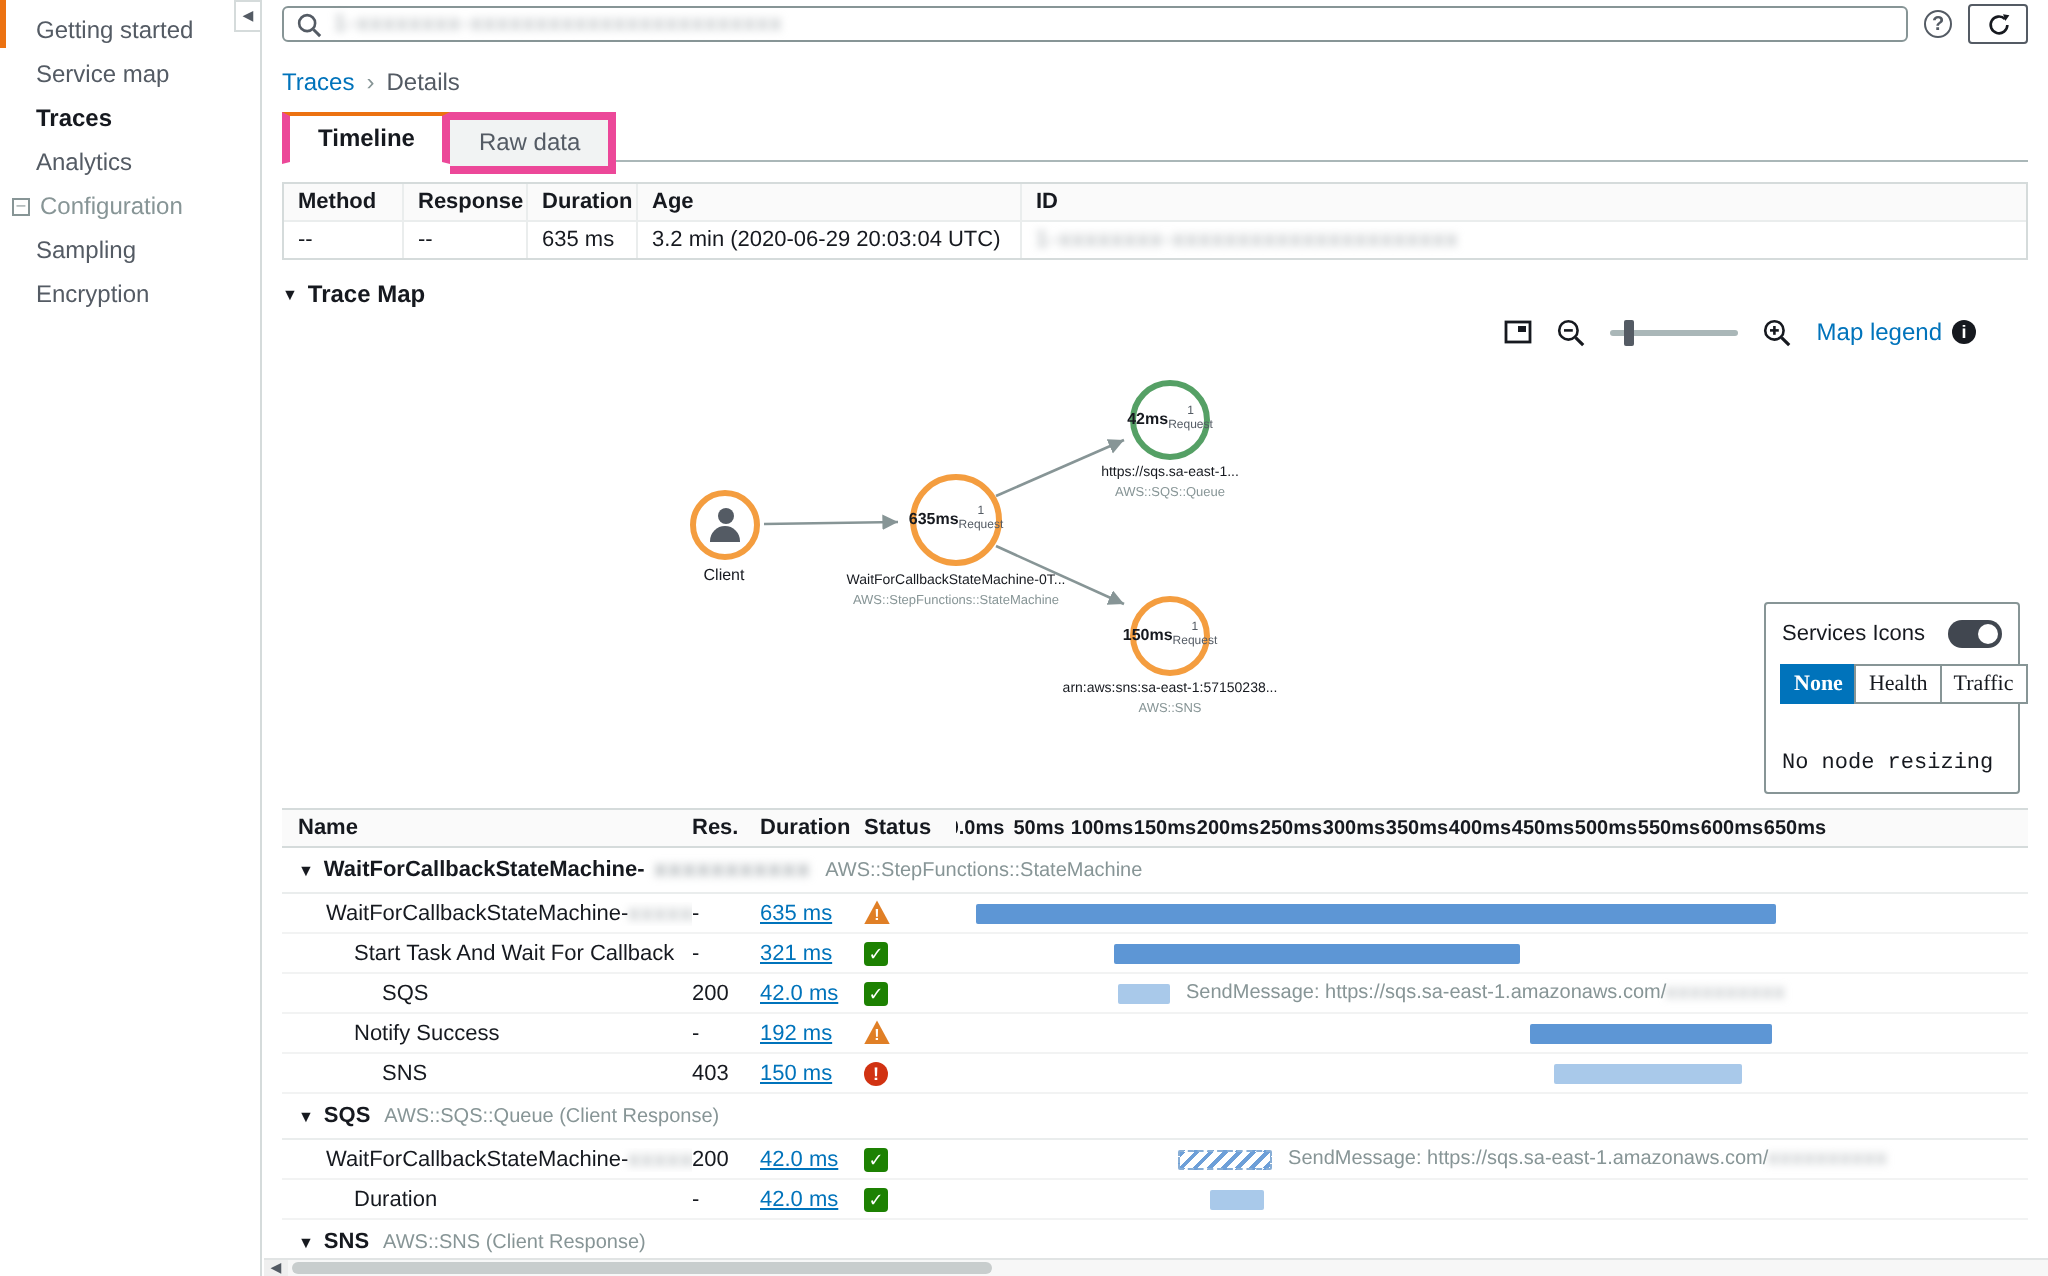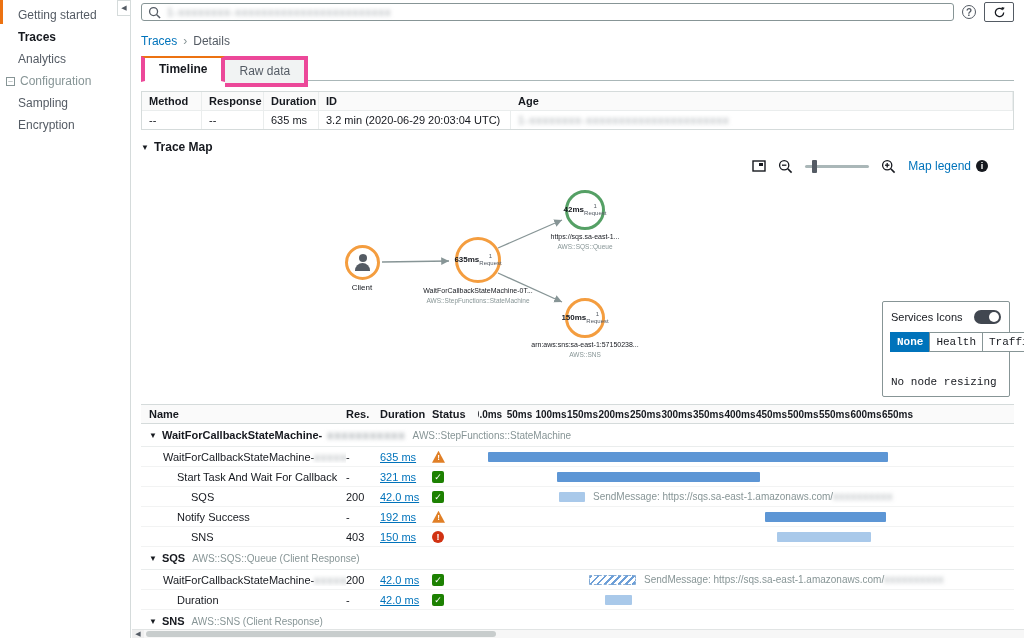--- a/index.html
+++ b/index.html
@@ -62,21 +62,21 @@
   .node-label .nl-sub { color:#879596; font-size:6.5px; }
   .person { display:flex; flex-direction:column; align-items:center; }
   .person .head { width:8px; height:8px; border-radius:50%; background:#545b64; }
   .person .bodyy { width:15px; height:8px; border-radius:8px 8px 0 0; background:#545b64; margin-top:1px; }
 
   .panel { position:absolute; right:4px; top:123px; width:128px; border:1px solid #879596; border-radius:2px; background:#fff; padding:8px; font-size:11px; z-index:3; }
   .panel-row1 { display:flex; align-items:center; justify-content:space-between; }
   .toggle { width:27px; height:14px; border-radius:8px; background:#414750; position:relative; cursor:pointer; flex:0 0 27px; }
   .toggle-knob { position:absolute; right:2px; top:2px; width:10px; height:10px; border-radius:50%; background:#fff; }
   .modes { display:flex; margin-top:8px; }
-  .mode { font-family:Liberation Mono, monospace; font-size:11px; padding:3px 6px; border:1px solid #879596; background:#fff; color:#16191f; margin-left:-1px; cursor:pointer; }
+  .mode { font-family:Liberation Serif, serif; font-size:11px; padding:3px 6px; border:1px solid #879596; background:#fff; color:#16191f; margin-left:-1px; cursor:pointer; }
   .mode.active { background:#0073bb; border-color:#0073bb; color:#fff; font-weight:bold; }
   .panel-note { margin-top:24px; text-align:left; color:#16191f;font-family:Liberation Mono, monospace; }
 
   
   .timeline { margin-top:8px; }
   .tl-header { display:flex; background:#fafafa; border-top:1px solid #d5dbdb; border-bottom:1px solid #d5dbdb; height:20px; align-items:center; font-size:11px; font-weight:bold; }
   .col-name { width:205px; padding-left:8px; flex:0 0 205px; white-space:nowrap; overflow:hidden; }
   .col-res { width:34px; flex:0 0 34px; }
   .col-dur { width:52px; flex:0 0 52px; }
   .col-status { width:46px; flex:0 0 46px; }
@@ -105,20 +105,21 @@
 </style>
 </head>
 <body>
 
 <div id="app">
 
   <div class="sidebar">
     <div class="side-accent"></div>
     <div id="sidebar-items">
         <div class="side-item"><span>Getting started</span></div>
+        <div class="side-item"><span>Service map</span></div>
         <div class="side-item active"><span>Traces</span></div>
         <div class="side-item"><span>Analytics</span></div>
         <div class="side-item muted">
           <span class="cfg-box">–</span>
           <span>Configuration</span>
         </div>
         <div class="side-item"><span>Sampling</span></div>
         <div class="side-item"><span>Encryption</span></div>
       </div>
     <div class="collapse-btn">◀</div>
@@ -151,22 +152,22 @@
 
     <div class="tabs">
       <div class="tab active">Timeline</div>
       <div class="tab">Raw data</div>
     </div>
 
     <div class="summary" id="summary-grid">
         <div class="sum-h">Method</div>
         <div class="sum-h">Response</div>
         <div class="sum-h">Duration</div>
+        <div class="sum-h">Age</div>
         <div class="sum-h last">ID</div>
-        <div class="sum-h">Age</div>
         <div class="sum-v">--</div>
         <div class="sum-v">--</div>
         <div class="sum-v">635 ms</div>
         <div class="sum-v">3.2 min (2020-06-29 20:03:04 UTC)</div>
         <div class="sum-v last"><span class="redact">1-xxxxxxxx-xxxxxxxxxxxxxxxxxxxxxx</span></div>
       </div>
 
     <div class="section-title">
       <span class="tri">▼</span>
       <span>Trace Map</span>

